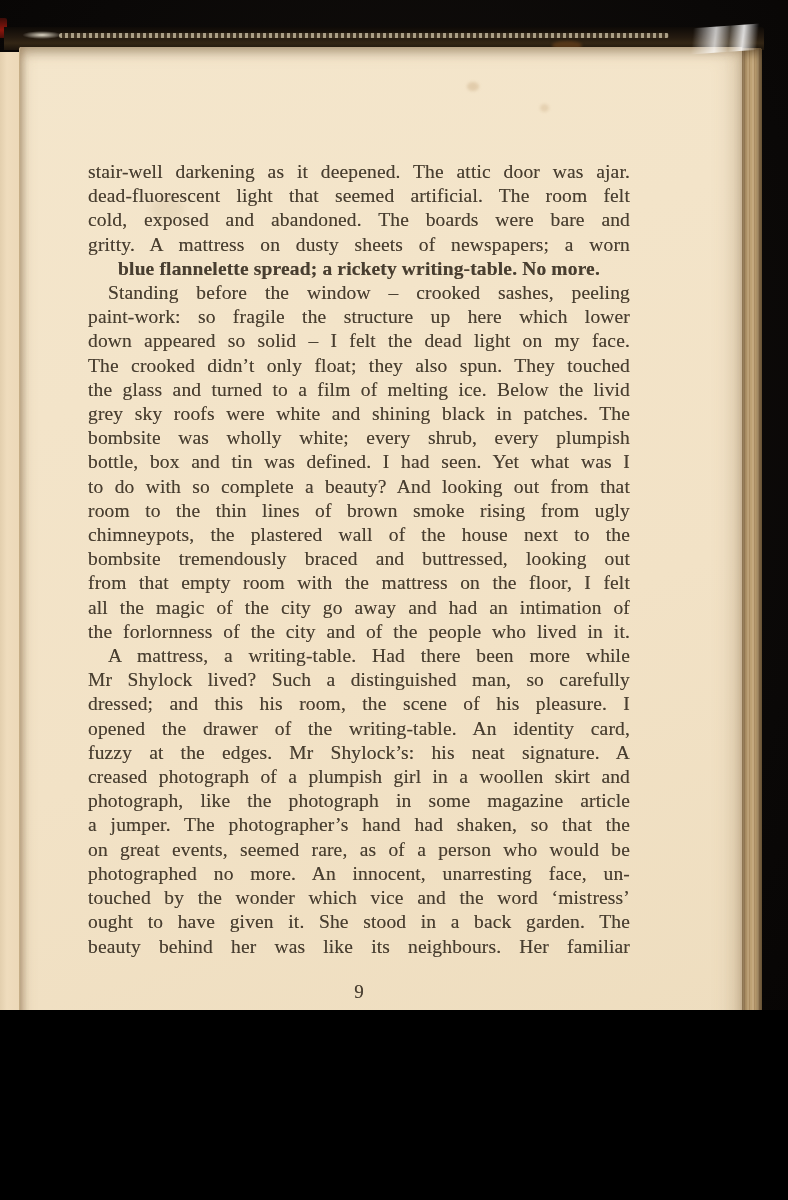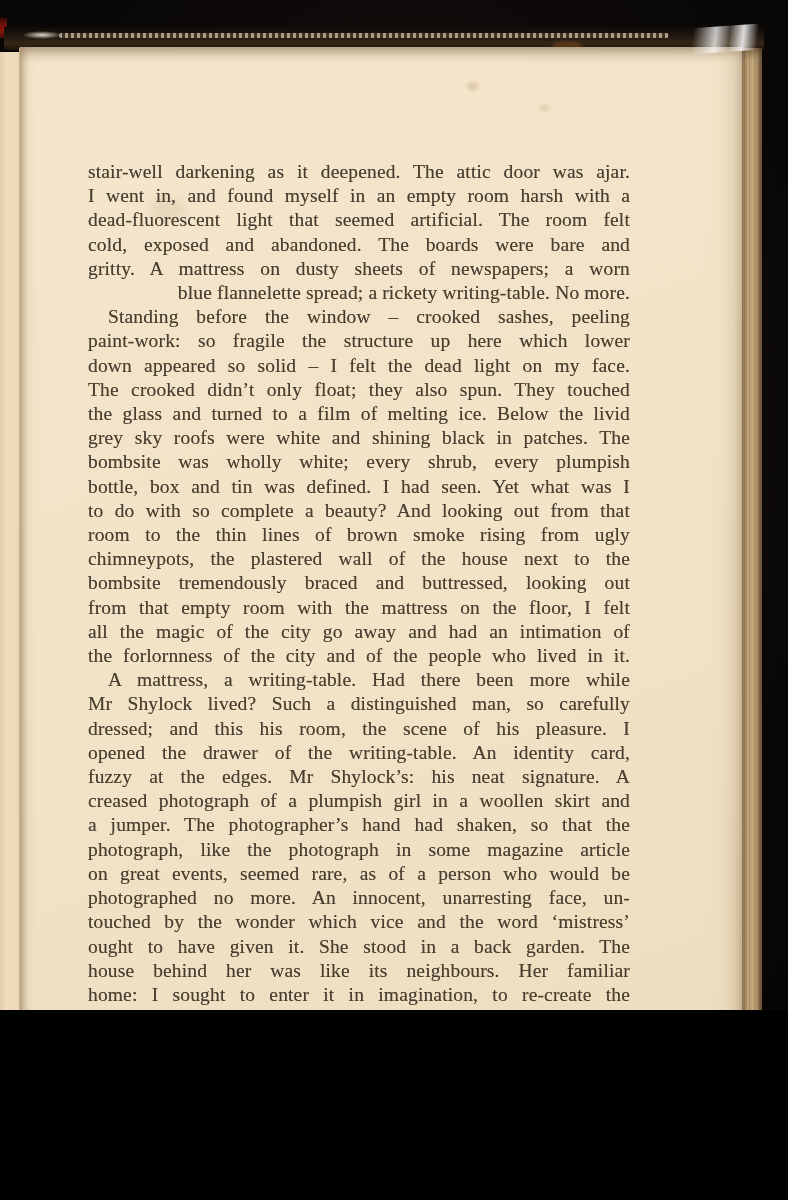--- a/index.html
+++ b/index.html
@@ -117,21 +117,21 @@
   .text-block {
     position: absolute; left: 88px; top: 160px; width: 542px;
     font-size: 19.5px;
     line-height: 24.2px;
     color: var(--ink-color, #483e30);
     letter-spacing: .15px;
     text-shadow: 0 0 .5px rgba(72,62,48,.55);
   }
   .line { text-align: justify; text-align-last: justify; }
   .line--indent { text-indent: 20px; }
-  .line--end { text-align: right; text-align-last: auto; }
+  .line--end { text-align: center; text-align-last: auto; font-weight: bold; }
 
   .page-number {
     margin-top: 21px;
     text-align: center;
     text-align-last: center;
     font-size: 19px;
     color: var(--ink-color, #483e30);
   }
 </style>
 </head>
@@ -157,21 +157,20 @@
     <div class="corner-fold"></div>
   </div>
 
   <div class="fore-edge"></div>
   <div class="corner-glare"></div>
 
   <div class="text-block">
 
     <div class="paragraph">
       <div class="line">stair-well darkening as it deepened. The attic door was ajar.</div>
-      <div class="line">I went in, and found myself in an empty room harsh with a</div>
       <div class="line">dead-fluorescent light that seemed artificial. The room felt</div>
       <div class="line">cold, exposed and abandoned. The boards were bare and</div>
       <div class="line">gritty. A mattress on dusty sheets of newspapers; a worn</div>
       <div class="line line--end">blue flannelette spread; a rickety writing-table. No more.</div>
     </div>
 
     <div class="paragraph">
       <div class="line line--indent">Standing before the window – crooked sashes, peeling</div>
       <div class="line">paint-work: so fragile the structure up here which lower</div>
       <div class="line">down appeared so solid – I felt the dead light on my face.</div>
@@ -189,27 +188,26 @@
       <div class="line">the forlornness of the city and of the people who lived in it.</div>
     </div>
 
     <div class="paragraph">
       <div class="line line--indent">A mattress, a writing-table. Had there been more while</div>
       <div class="line">Mr Shylock lived? Such a distinguished man, so carefully</div>
       <div class="line">dressed; and this his room, the scene of his pleasure. I</div>
       <div class="line">opened the drawer of the writing-table. An identity card,</div>
       <div class="line">fuzzy at the edges. Mr Shylock’s: his neat signature. A</div>
       <div class="line">creased photograph of a plumpish girl in a woollen skirt and</div>
+      <div class="line">photograph, like the photograph in some magazine article</div>
       <div class="line">a jumper. The photographer’s hand had shaken, so that the</div>
-      <div class="line">photograph, like the photograph in some magazine article</div>
       <div class="line">on great events, seemed rare, as of a person who would be</div>
       <div class="line">photographed no more. An innocent, unarresting face, un-</div>
       <div class="line">touched by the wonder which vice and the word ‘mistress’</div>
       <div class="line">ought to have given it. She stood in a back garden. The</div>
-      <div class="line">house behind her was like its neighbours. Her familiar</div>
-      <div class="line">home: I sought to enter it in imagination, to re-create the</div>
+      <div class="line">beauty behind her was like its neighbours. Her familiar</div>
     </div>
 
     <div class="page-number">9</div>
 
   </div>
 
 </div>
 
 </body></html>

